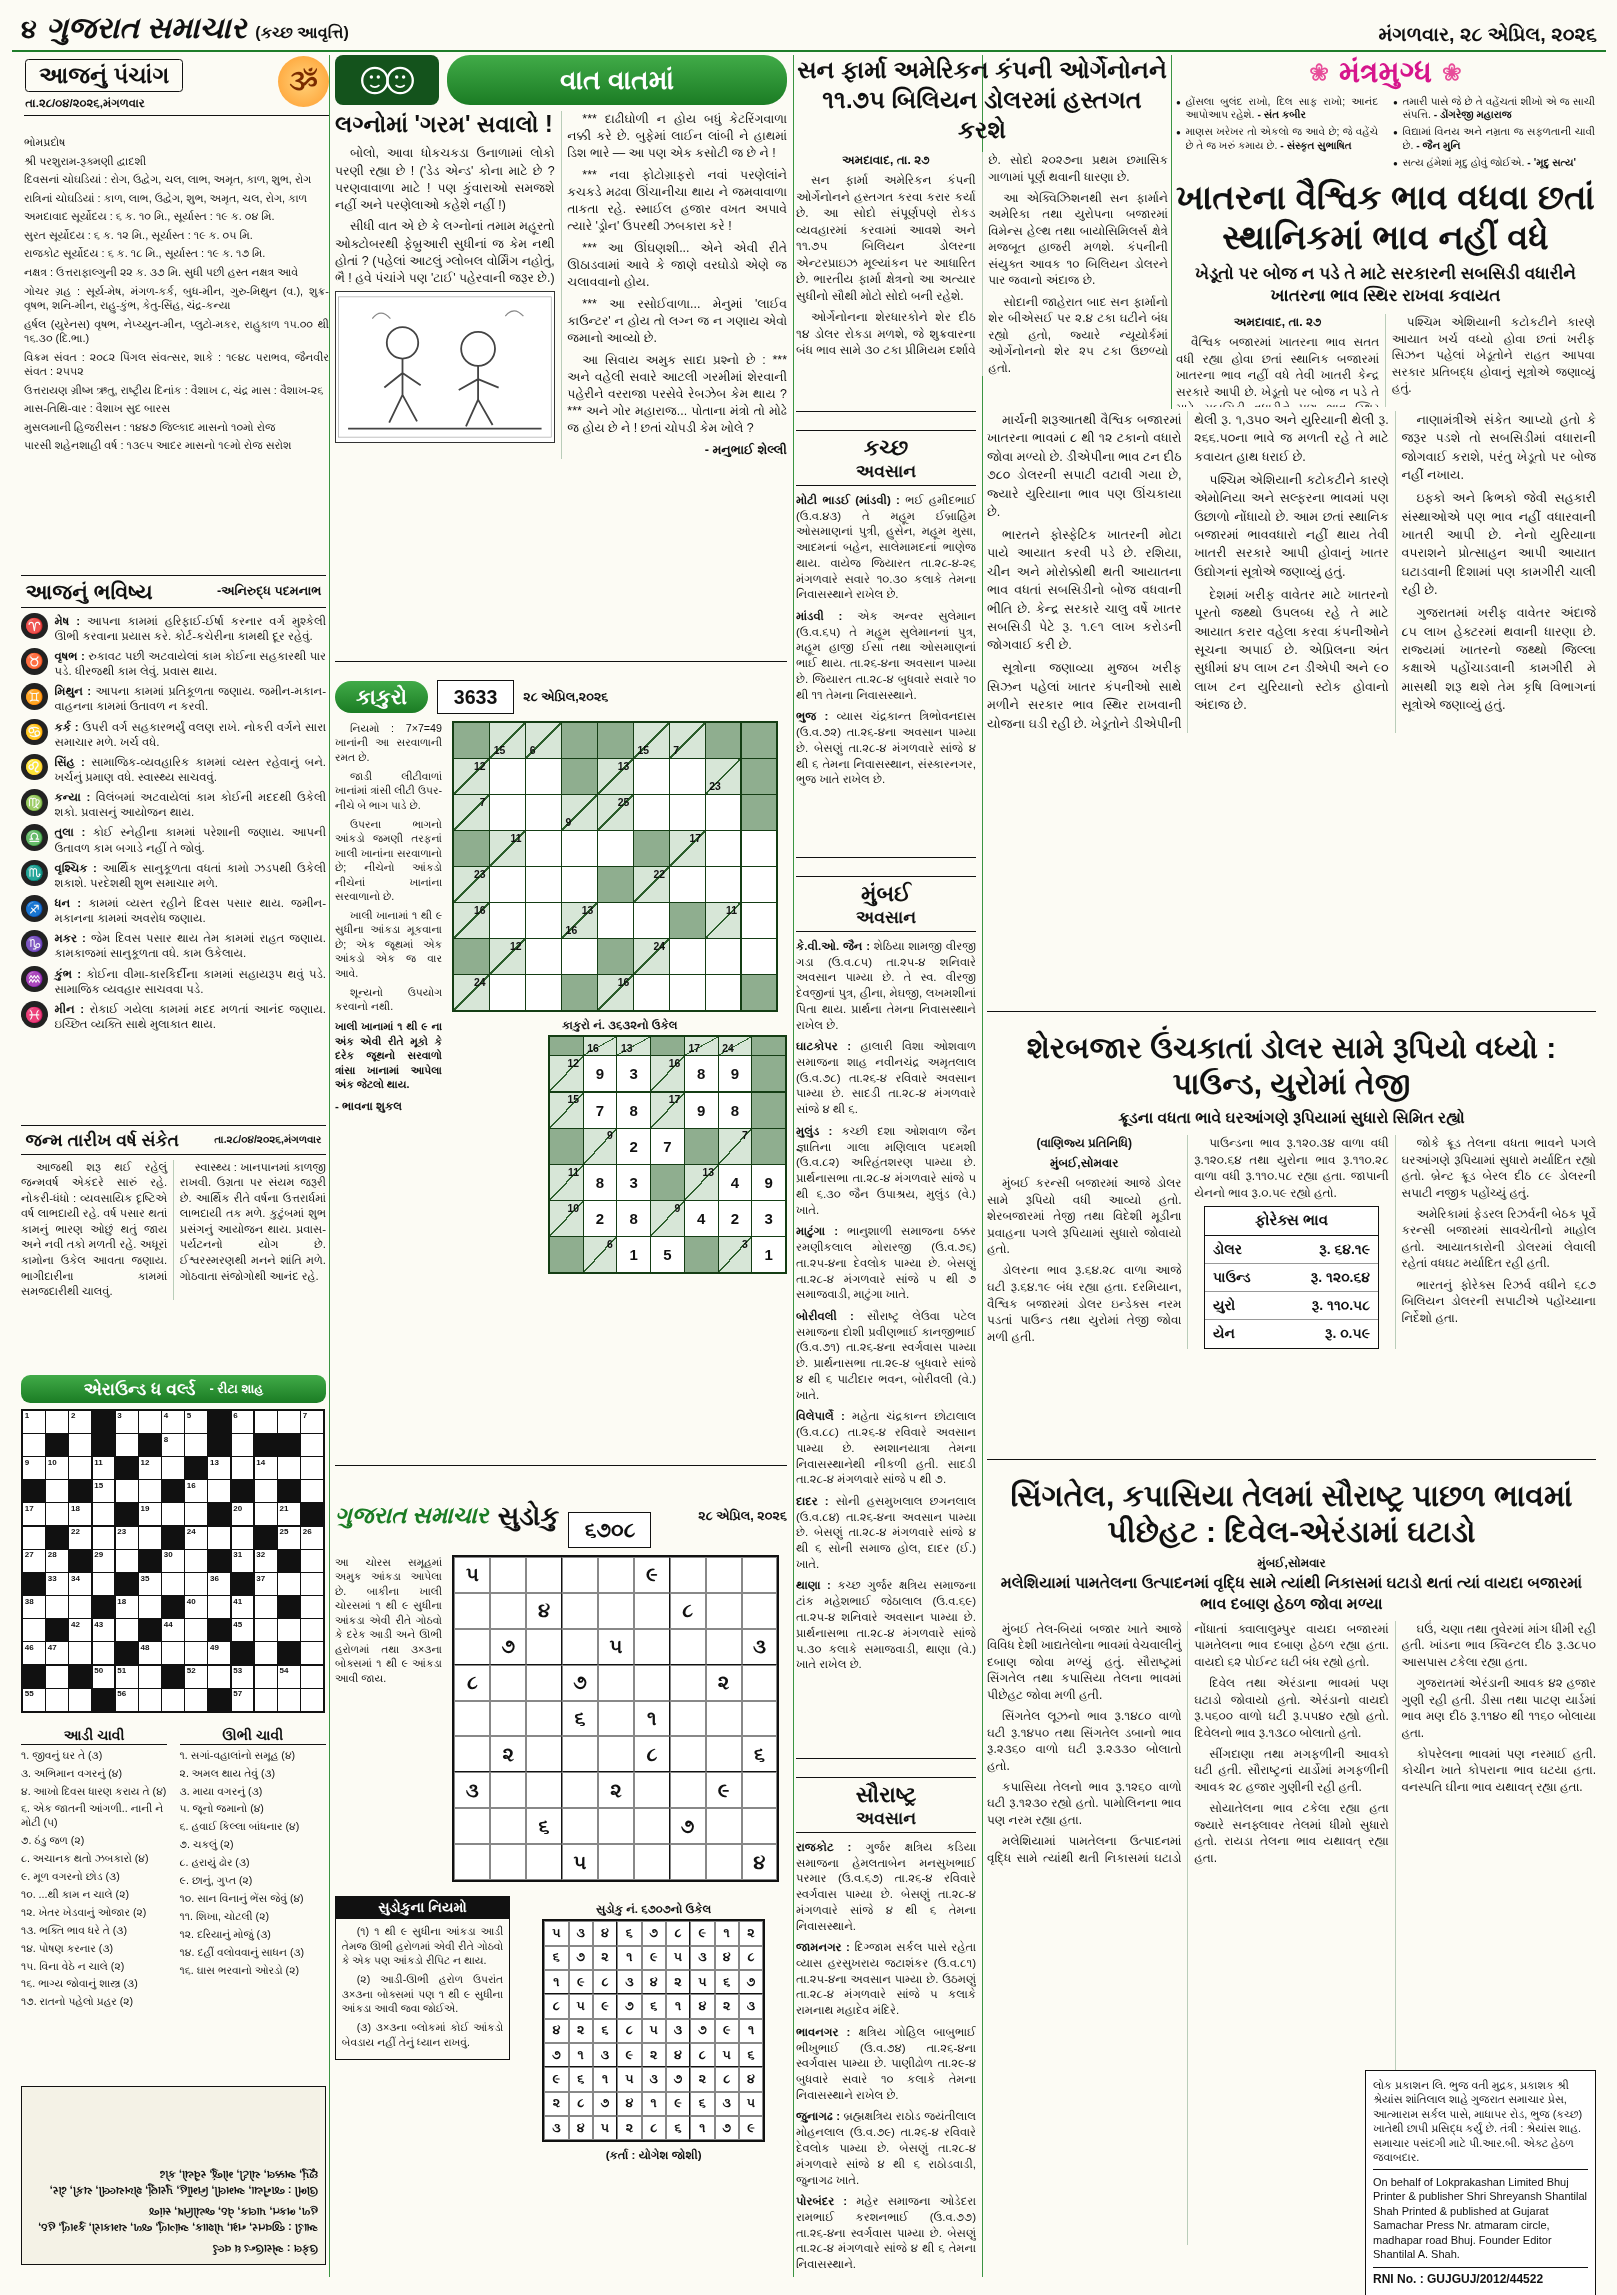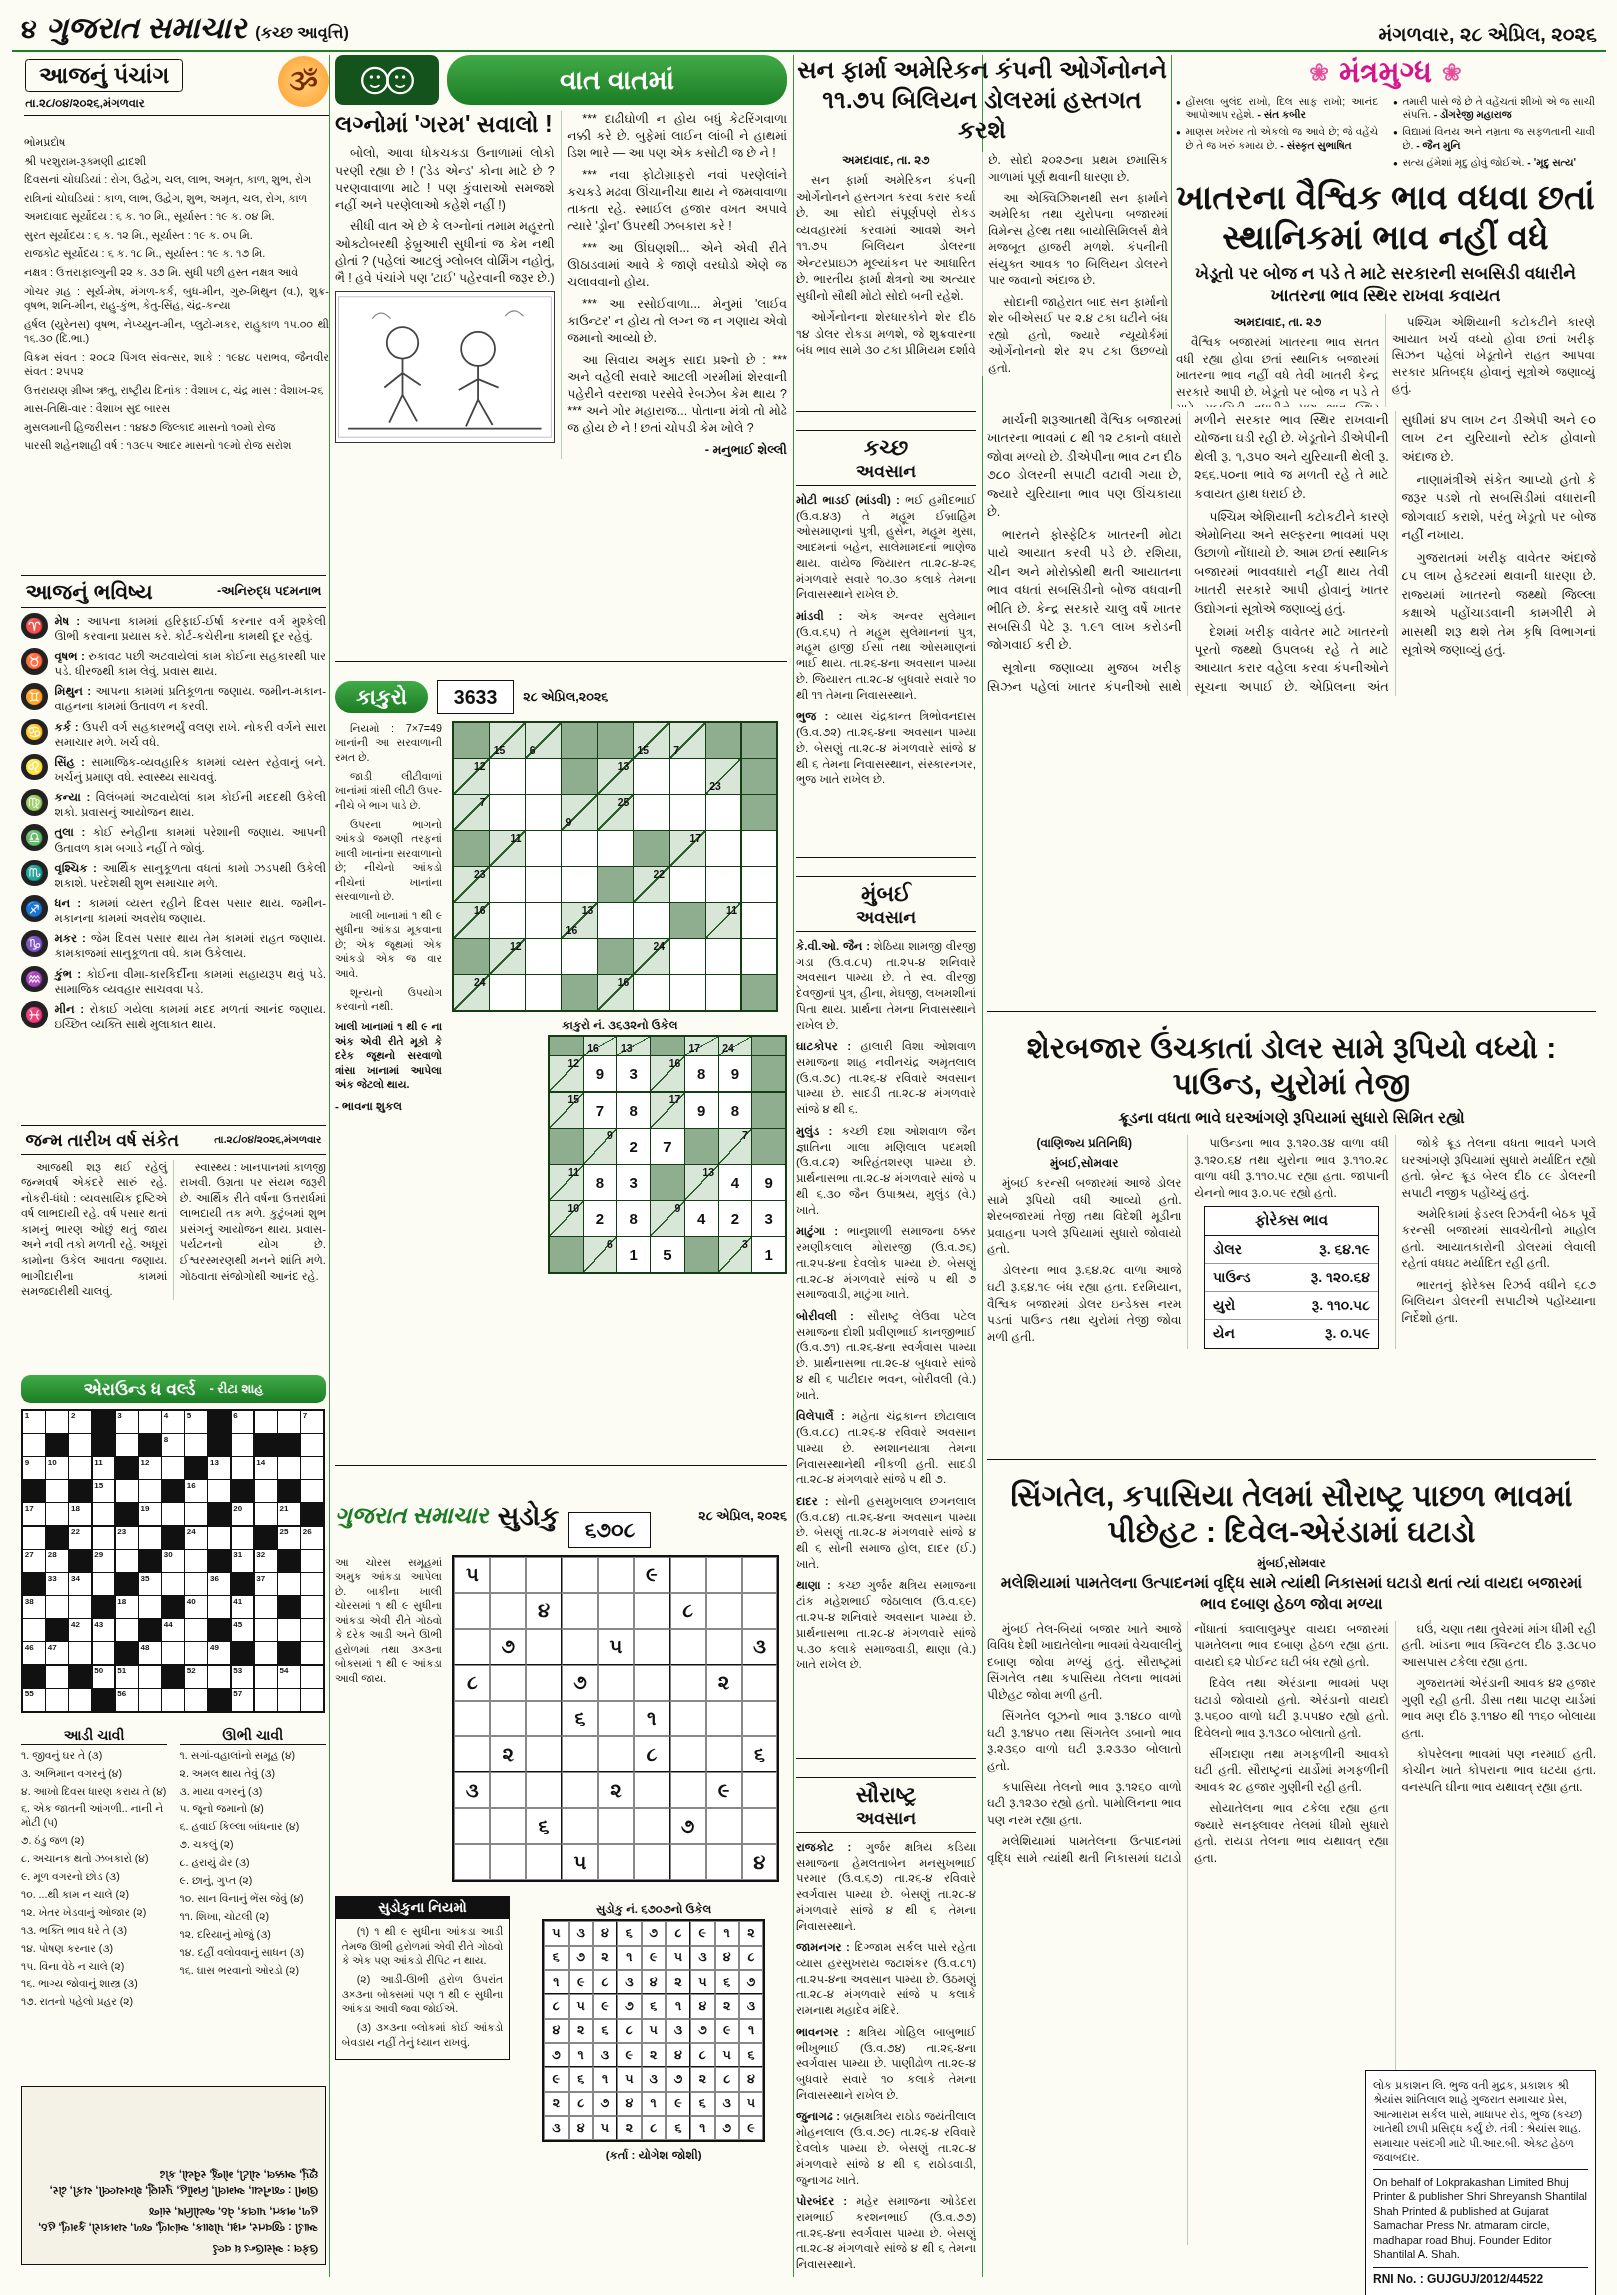--- a/index.html
+++ b/index.html
@@ -1143,20 +1143,21 @@
   </section>
 
   <section class="sec" style="left:987px;top:411px;width:609px;height:595px">
     <div class="body-text cols3" style="font-size:12.7px;line-height:1.45">
         <p class="para">માર્ચની શરૂઆતથી વૈશ્વિક બજારમાં ખાતરના ભાવમાં ૮ થી ૧૨ ટકાનો વધારો જોવા મળ્યો છે. ડીએપીના ભાવ ટન દીઠ ૭૮૦ ડોલરની સપાટી વટાવી ગયા છે, જ્યારે યુરિયાના ભાવ પણ ઊંચકાયા છે.</p>
         <p class="para">ભારતને ફોસ્ફેટિક ખાતરની મોટા પાયે આયાત કરવી પડે છે. રશિયા, ચીન અને મોરોક્કોથી થતી આયાતના ભાવ વધતાં સબસિડીનો બોજ વધવાની ભીતિ છે. કેન્દ્ર સરકારે ચાલુ વર્ષે ખાતર સબસિડી પેટે રૂ. ૧.૯૧ લાખ કરોડની જોગવાઈ કરી છે.</p>
         <p class="para">સૂત્રોના જણાવ્યા મુજબ ખરીફ સિઝન પહેલાં ખાતર કંપનીઓ સાથે મળીને સરકાર ભાવ સ્થિર રાખવાની યોજના ઘડી રહી છે. ખેડૂતોને ડીએપીની થેલી રૂ. ૧,૩૫૦ અને યુરિયાની થેલી રૂ. ૨૬૬.૫૦ના ભાવે જ મળતી રહે તે માટે કવાયત હાથ ધરાઈ છે.</p>
         <p class="para">પશ્ચિમ એશિયાની કટોકટીને કારણે એમોનિયા અને સલ્ફરના ભાવમાં પણ ઉછાળો નોંધાયો છે. આમ છતાં સ્થાનિક બજારમાં ભાવવધારો નહીં થાય તેવી ખાતરી સરકારે આપી હોવાનું ખાતર ઉદ્યોગનાં સૂત્રોએ જણાવ્યું હતું.</p>
         <p class="para">દેશમાં ખરીફ વાવેતર માટે ખાતરનો પૂરતો જથ્થો ઉપલબ્ધ રહે તે માટે આયાત કરાર વહેલા કરવા કંપનીઓને સૂચના અપાઈ છે. એપ્રિલના અંત સુધીમાં ૪૫ લાખ ટન ડીએપી અને ૯૦ લાખ ટન યુરિયાનો સ્ટોક હોવાનો અંદાજ છે.</p>
         <p class="para">નાણામંત્રીએ સંકેત આપ્યો હતો કે જરૂર પડશે તો સબસિડીમાં વધારાની જોગવાઈ કરાશે, પરંતુ ખેડૂતો પર બોજ નહીં નખાય.</p>
+        <p class="para">ઇફ્કો અને ક્રિભકો જેવી સહકારી સંસ્થાઓએ પણ ભાવ નહીં વધારવાની ખાતરી આપી છે. નેનો યુરિયાના વપરાશને પ્રોત્સાહન આપી આયાત ઘટાડવાની દિશામાં પણ કામગીરી ચાલી રહી છે.</p>
         <p class="para">ગુજરાતમાં ખરીફ વાવેતર અંદાજે ૮૫ લાખ હેક્ટરમાં થવાની ધારણા છે. રાજ્યમાં ખાતરનો જથ્થો જિલ્લા કક્ષાએ પહોંચાડવાની કામગીરી મે માસથી શરૂ થશે તેમ કૃષિ વિભાગનાં સૂત્રોએ જણાવ્યું હતું.</p>
       </div>
   </section>
 
   <section class="sec toprule" style="left:987px;top:1011px;width:609px;height:444px">
     <h1 class="hl-xl">શેરબજાર ઉંચકાતાં ડોલર સામે રૂપિયો વધ્યો : પાઉન્ડ, યુરોમાં તેજી</h1>
     <div class="subhead" style="font-size:15.6px">ક્રૂડના વધતા ભાવે ઘરઆંગણે રૂપિયામાં સુધારો સિમિત રહ્યો</div>
     <div class="body-text cols3">
       <div class="byline">(વાણિજ્ય પ્રતિનિધિ)</div>
       <div class="byline">મુંબઈ,સોમવાર</div>

